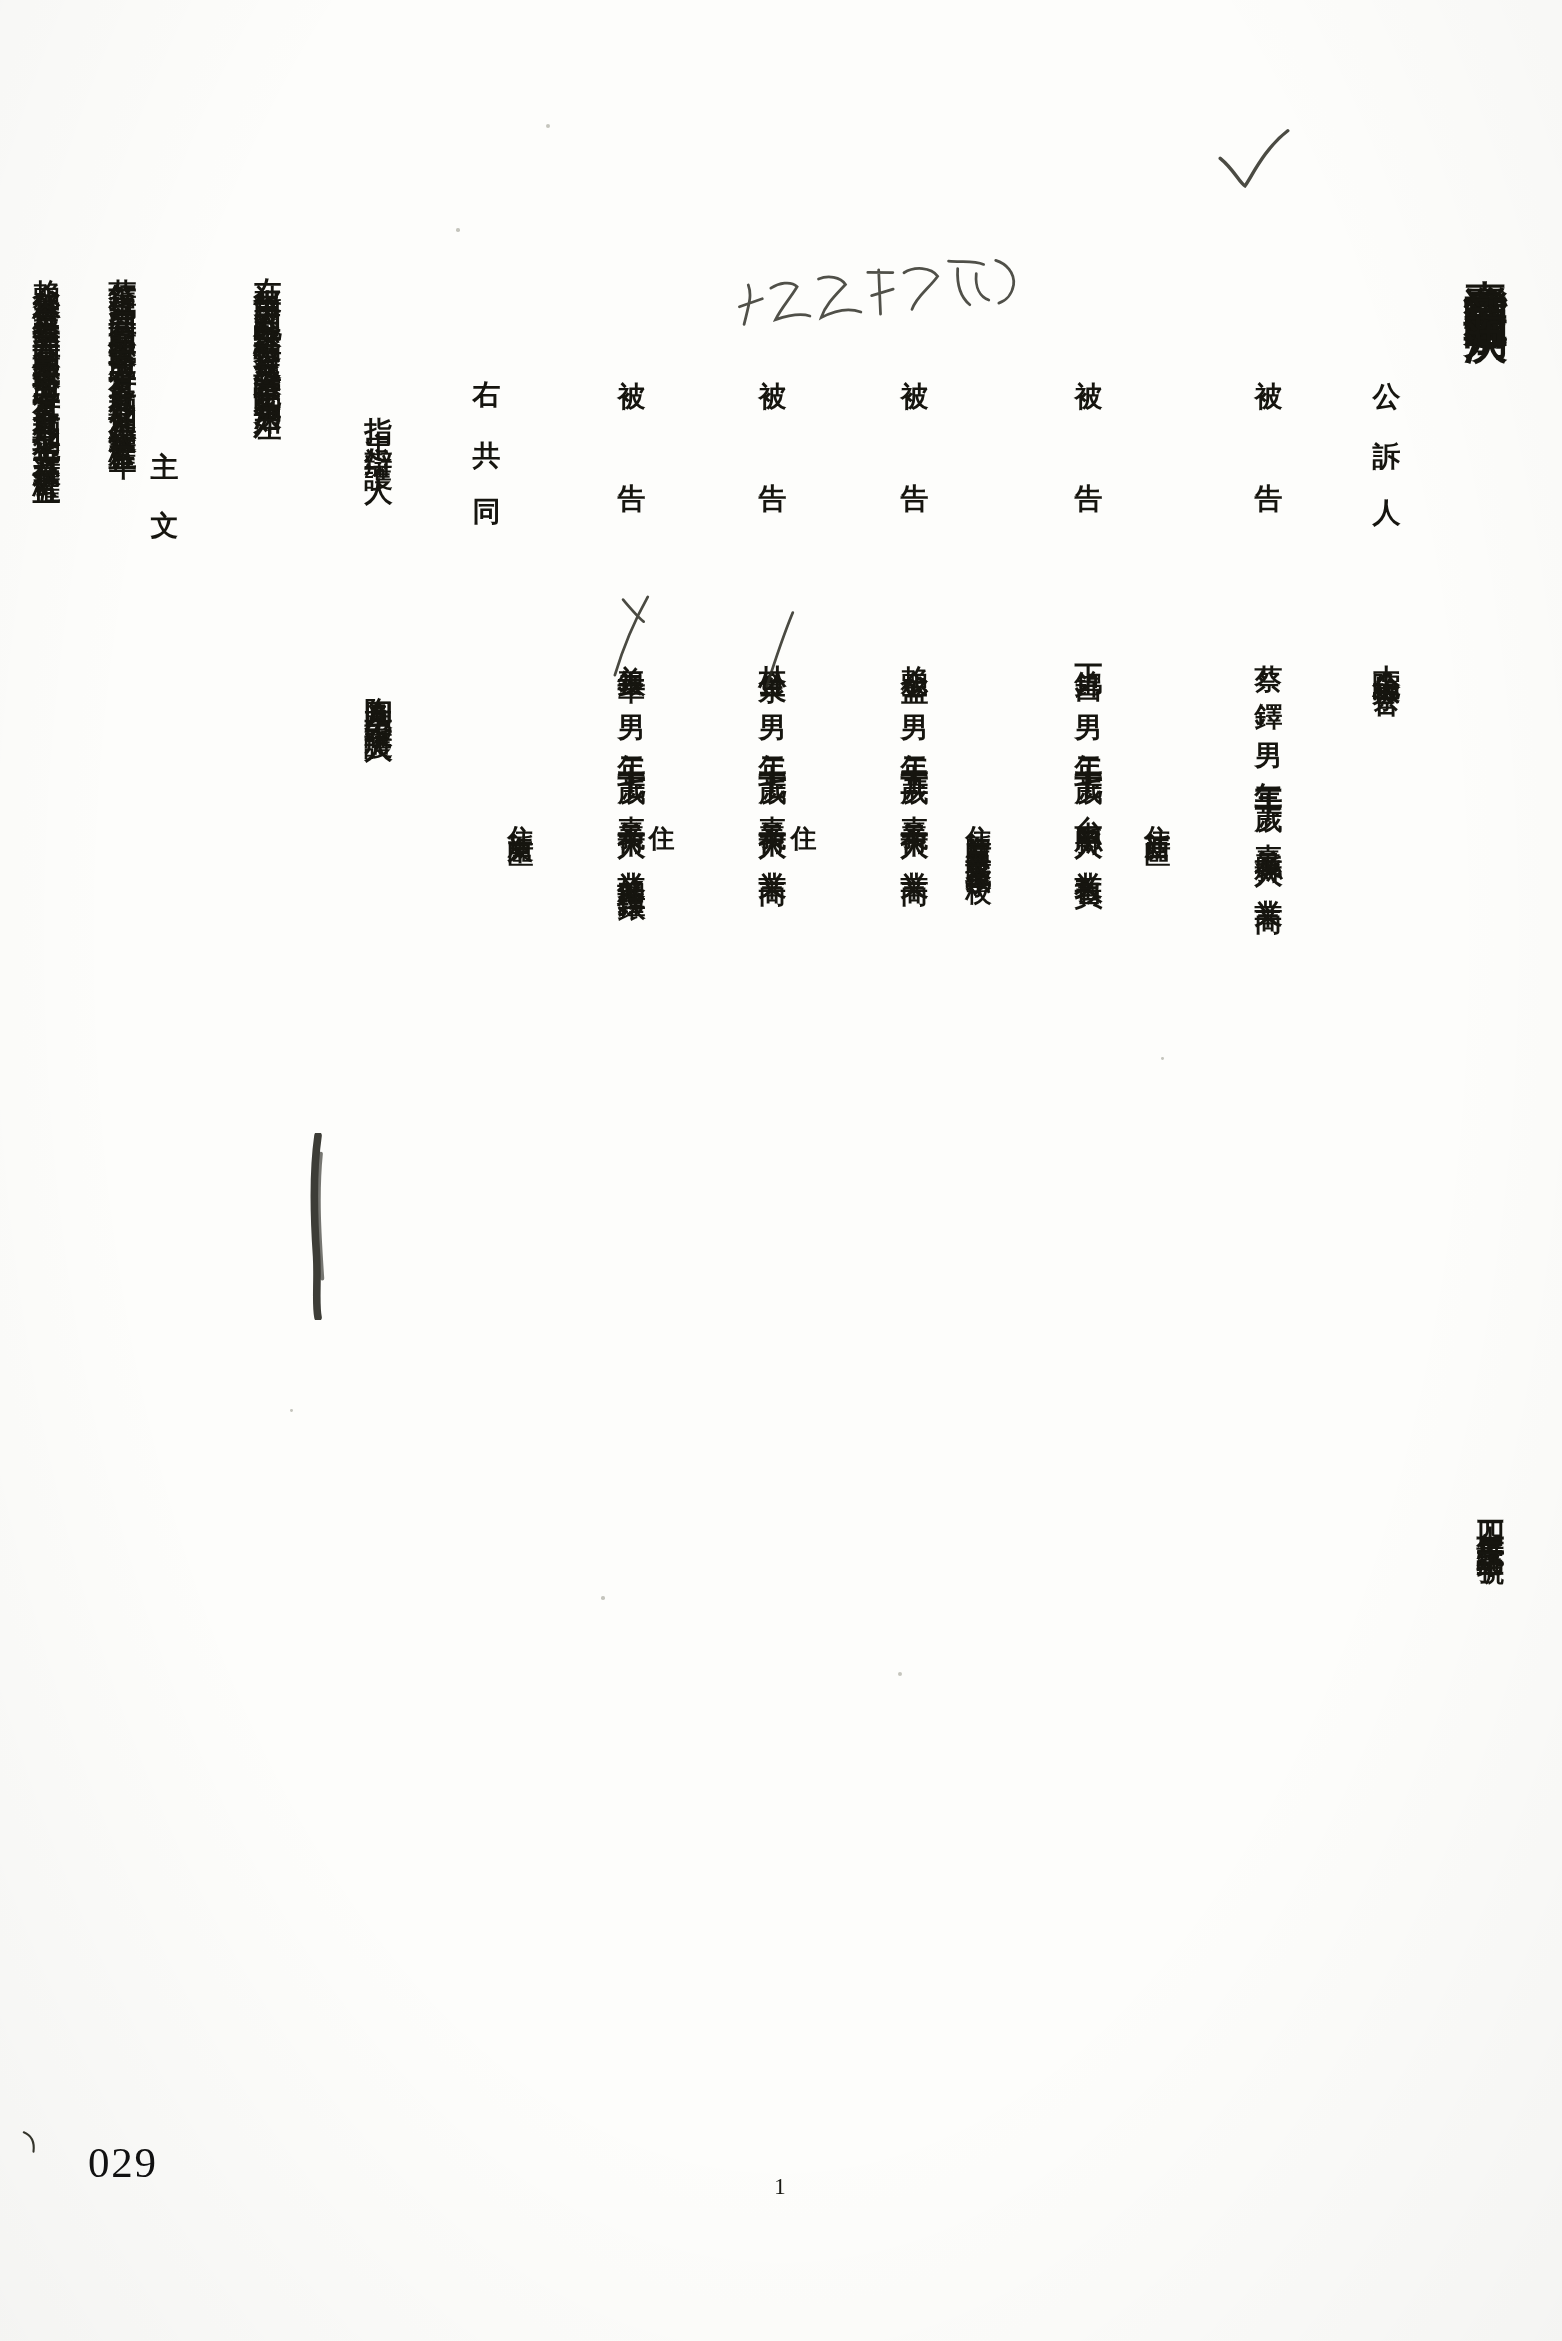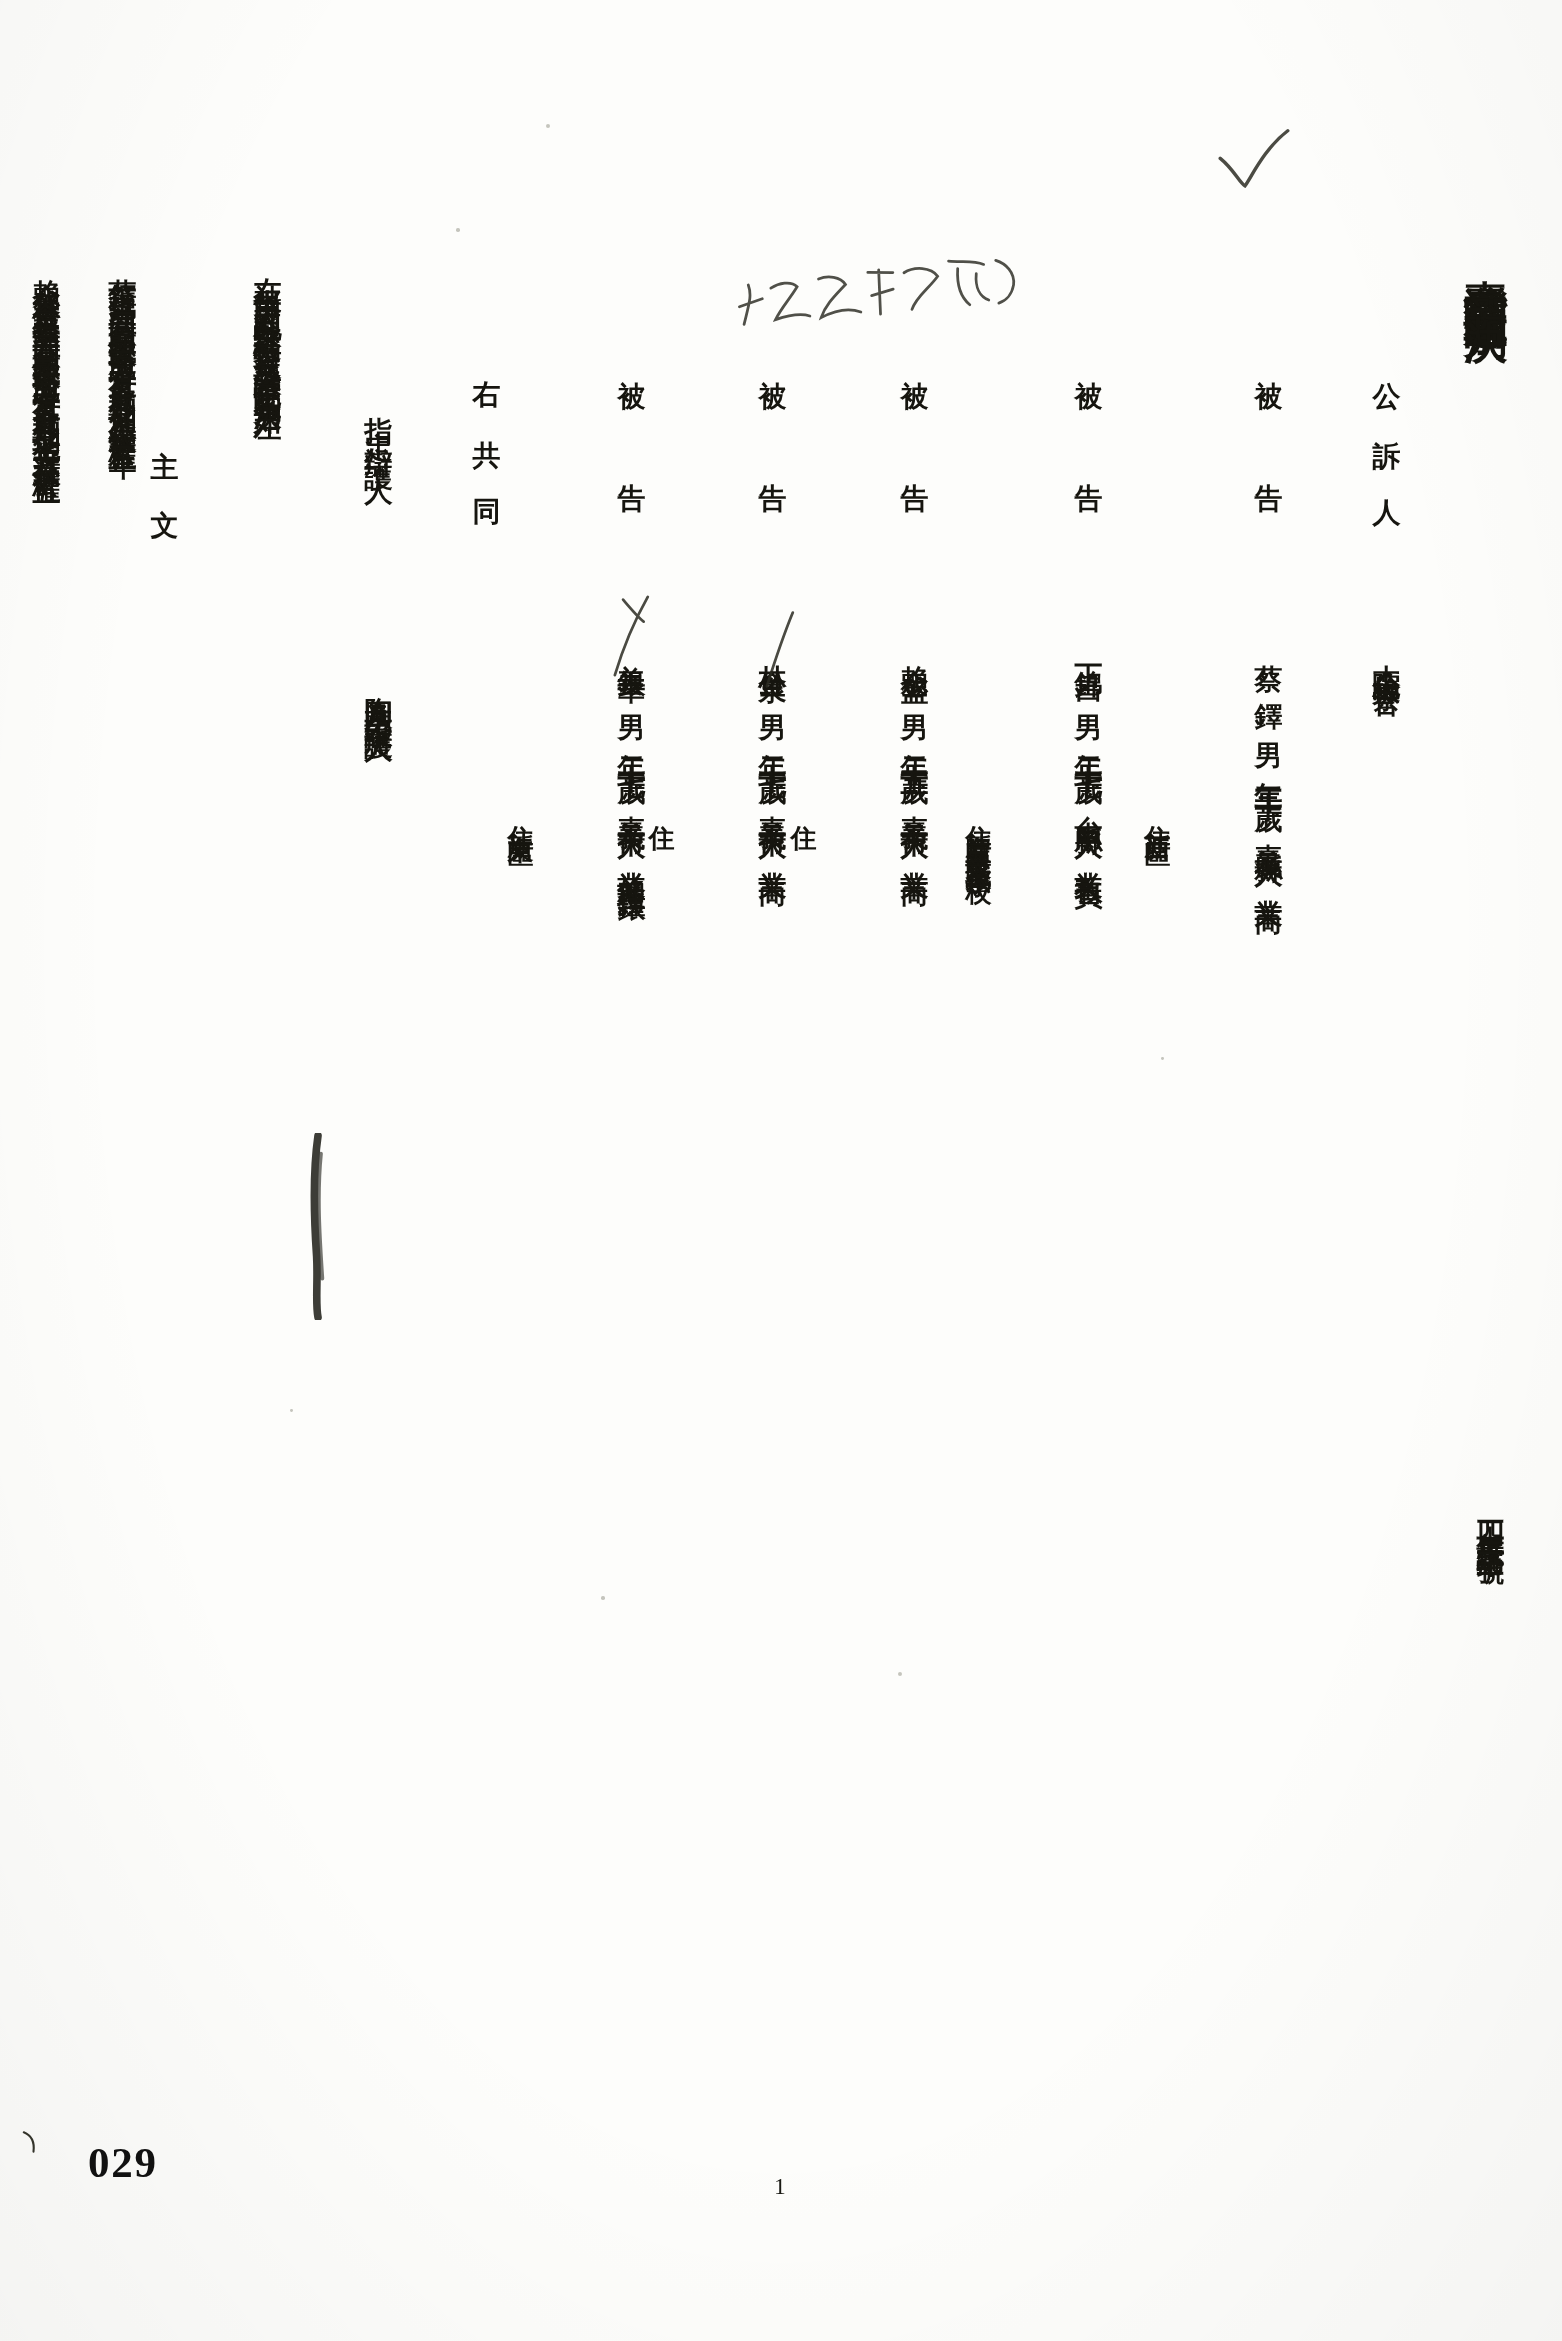--- a/index.html
+++ b/index.html
@@ -72,21 +72,21 @@
   }
   
   .archive-num {
     position: absolute;
     left: 88px;
     top: 2138px;
     font-size: 43px;
     letter-spacing: 0.04em;
     color: #111;
     font-family: "Liberation Serif", serif;
-    font-weight: 700;
+    font-weight: 400;
   }
   .archive-tick {
     position: absolute;
     left: 21px;
     top: 2128px;
     width: 25px;
     height: 28px;
   }
 
   

